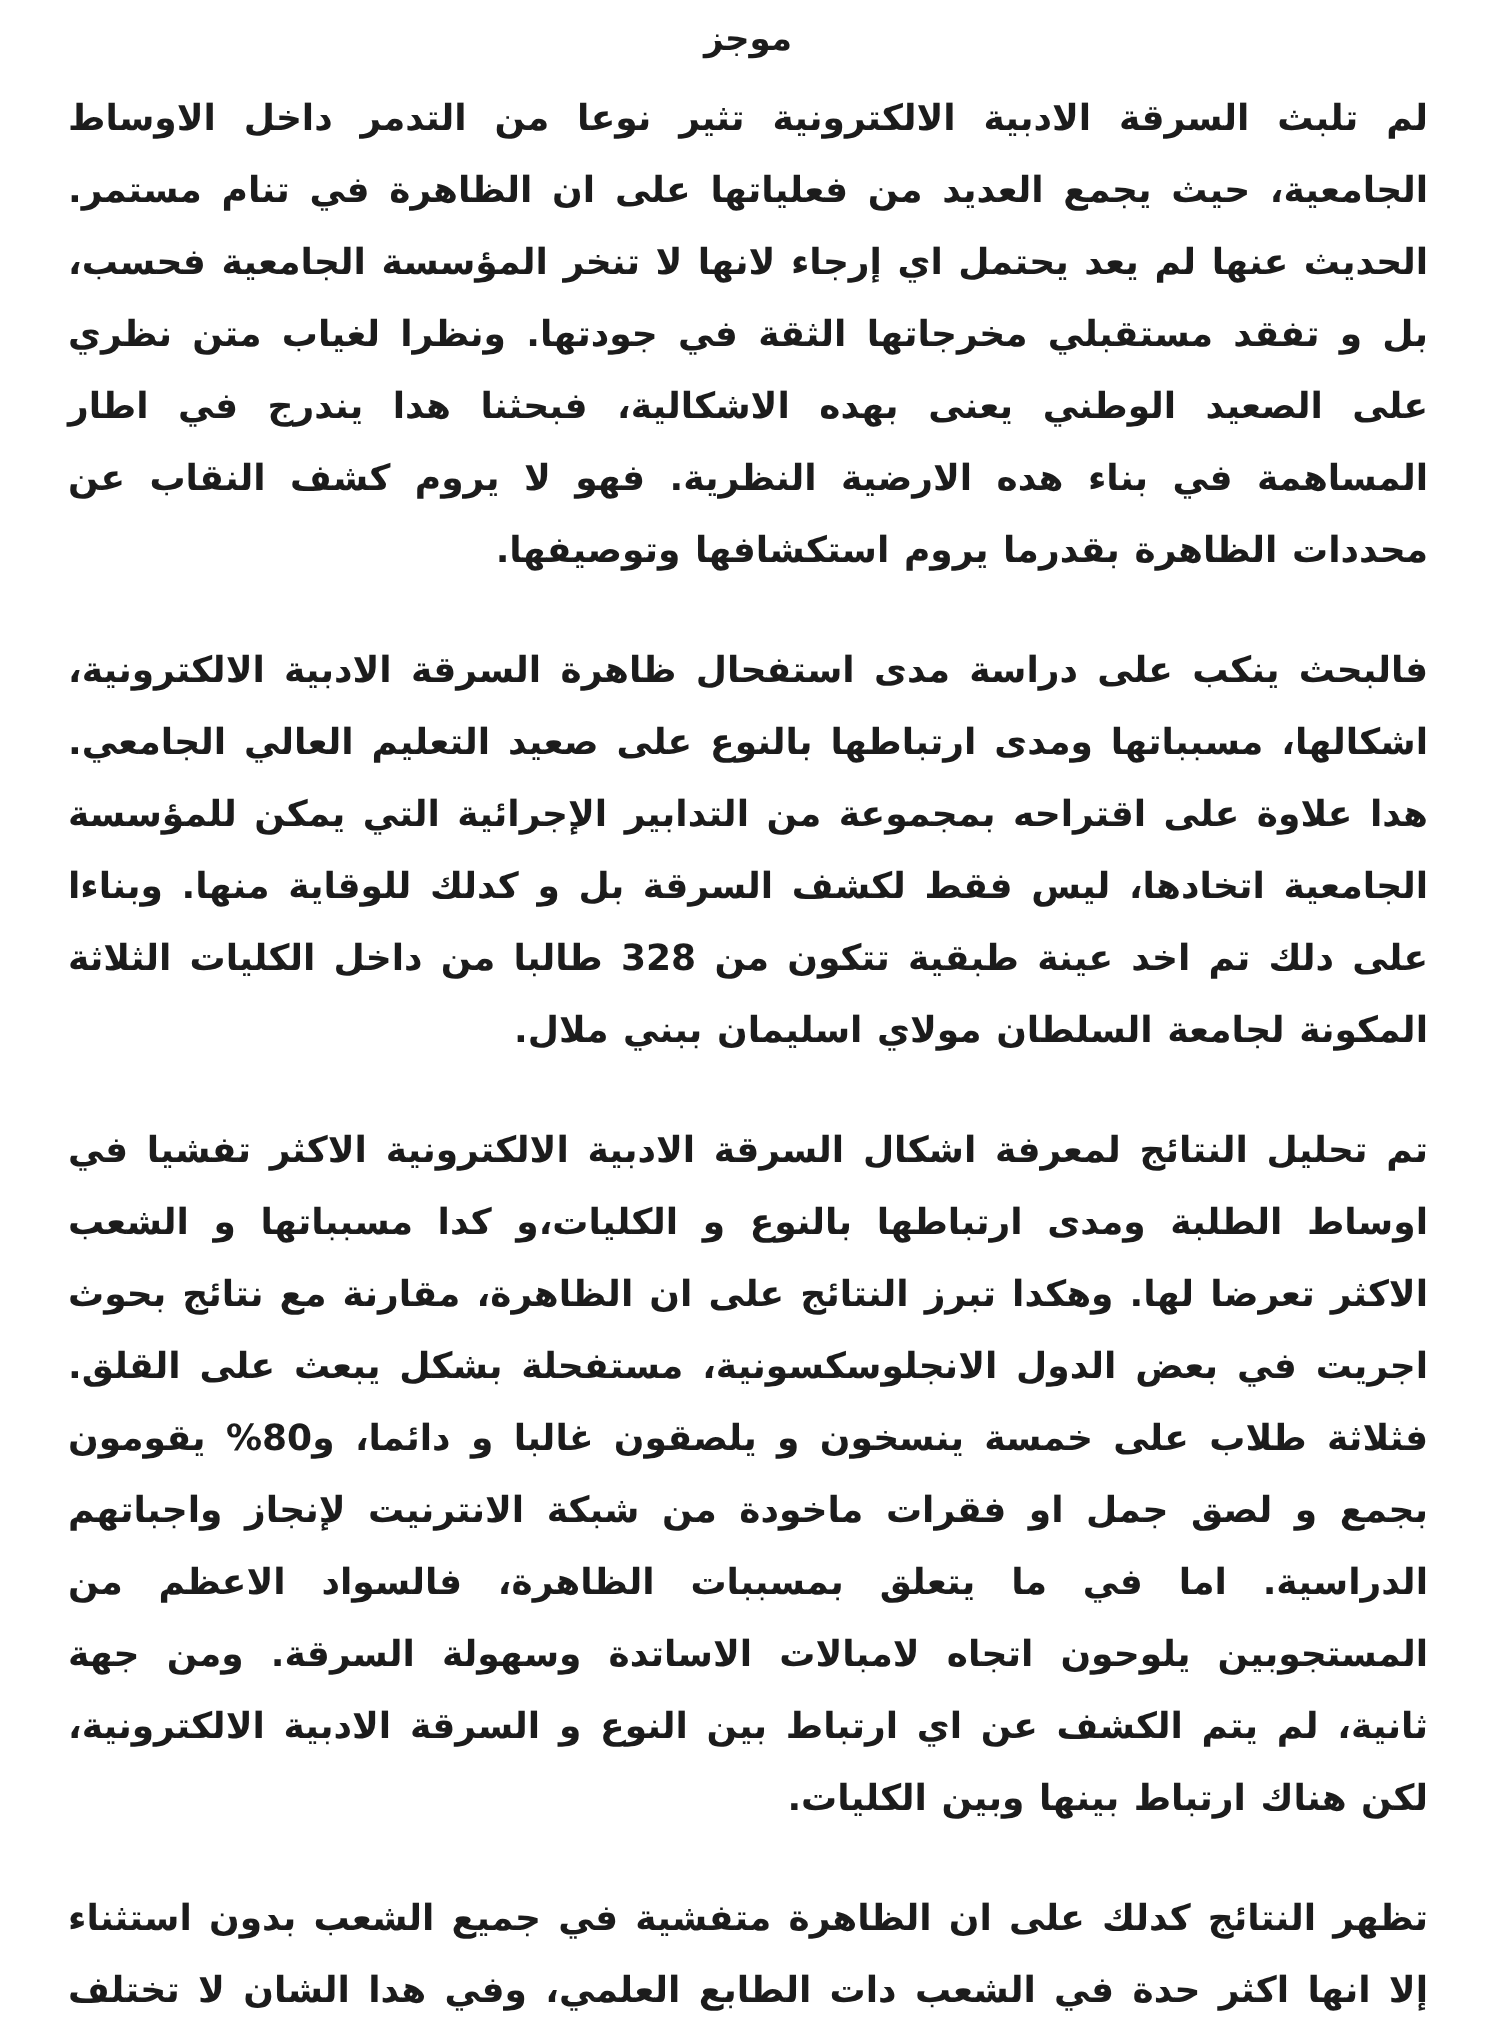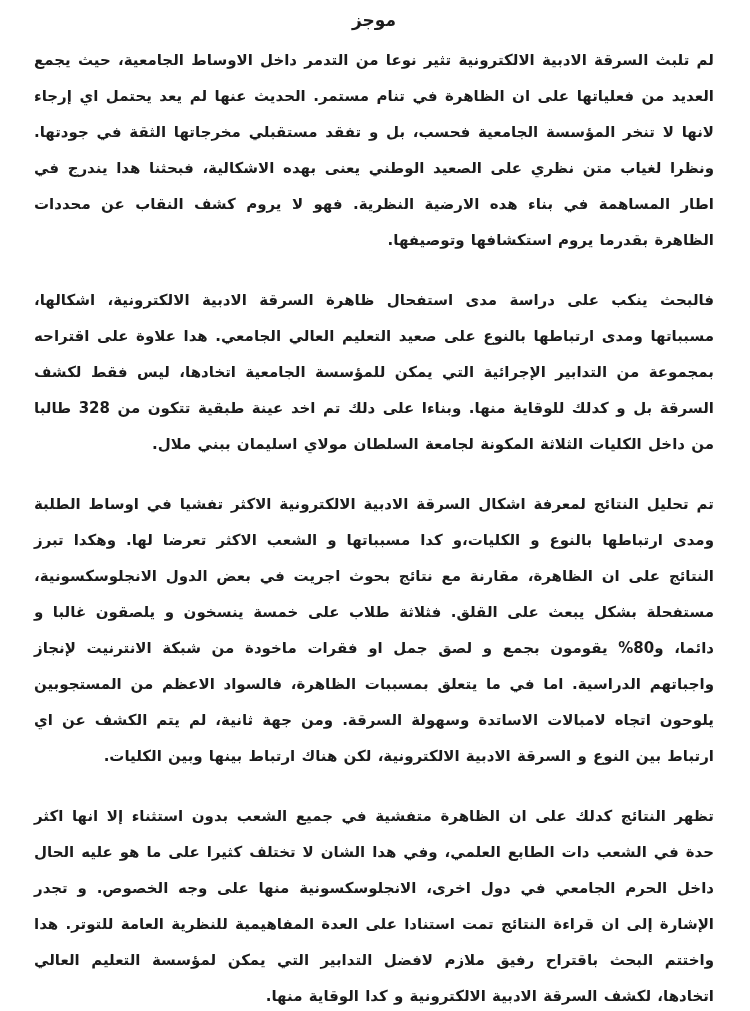--- a/index.html
+++ b/index.html
@@ -25,21 +25,21 @@
     overflow: hidden;
   }
   .title {
     text-align: center;
     font-size: 17px;
     line-height: 1.5;
     margin: 0 0 8px 0;
     font-weight: 700;
   }
   .para {
-    font-size: 15px;
+    font-size: 18px;
     line-height: 36px;
     text-align: justify;
     text-align-last: right;
     margin: 0 0 24px 0;
     word-spacing: 1px;
   }
 </style>
 </head>
 <body>
 

